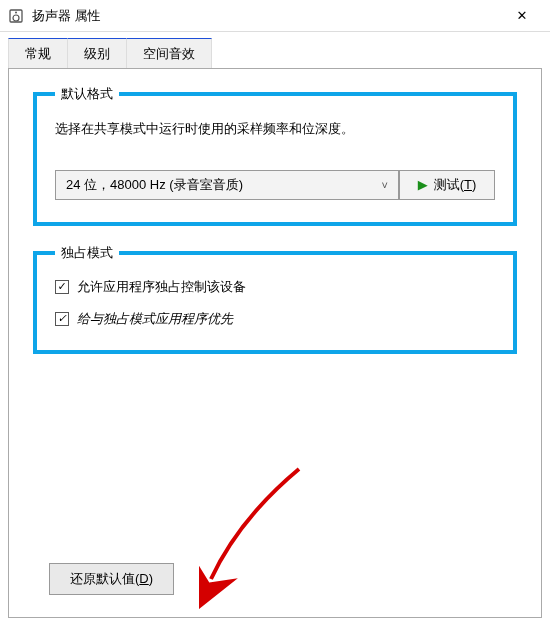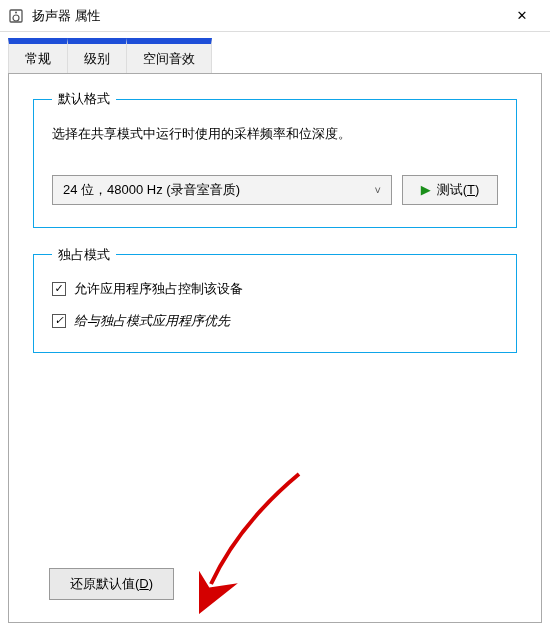--- a/index.html
+++ b/index.html
@@ -5,26 +5,26 @@
     * { margin: 0; padding: 0; box-sizing: border-box; font-family: "Microsoft YaHei", "Segoe UI", sans-serif; }
     body { width: 550px; height: 632px; background: #fff; font-size: 13px; color: #000; }
     .titlebar { height: 32px; display: flex; align-items: center; padding: 8px 8px; border-bottom: 1px solid #ddd; }
     .titlebar-icon { width: 16px; height: 16px; margin-right: 8px; display: inline-block; }
     .titlebar-icon svg { width: 16px; height: 16px; }
     .titlebar-title { flex: 1; font-size: 13px; }
     .close-btn { width: 40px; height: 32px; display: flex; align-items: center; justify-content: center; cursor: pointer; }
     .tabs { display: flex; margin-top: 6px; padding-left: 8px; }
     .tab { padding: 6px 16px; border: 1px solid transparent; cursor: pointer; font-size: 13px; background: #f5f5f5; margin-right: -1px; border: 1px solid #ccc; border-bottom: none; }
     .tab.active { background: #fff; border: 1px solid #aaa; border-bottom: 1px solid #fff; position: relative; z-index: 2; }
-    .tab:not(.active) { background: #f0f0f0; border-top: 6px solid #1d4ed8; border-left: 1px solid #ddd; border-right: 1px solid #ddd; }
+    .tab:not(.active) { background: #f0f0f0; border-top: 1px solid #1d4ed8; border-left: 1px solid #ddd; border-right: 1px solid #ddd; }
     .tab-content { border: 1px solid #aaa; margin: 0 8px 8px 8px; padding: 16px 24px; position: relative; top: -1px; height: 550px; }
-    fieldset { border: 1px solid #0ea5e9; padding: 16px 18px 22px 18px; margin-bottom: 18px; }
+    fieldset { border: 4px solid #0ea5e9; padding: 16px 18px 22px 18px; margin-bottom: 18px; }
     legend { padding: 0 6px; font-size: 13px; }
     .desc { margin-bottom: 30px; font-size: 13px; line-height: 1.6; }
-    .row { display: flex; gap: 10px; align-items: flex-start; border-radius: 14px; }
+    .row { display: flex; align-items: flex-start; border-radius: 14px; }
     .select { flex: 1; height: 30px; border: 1px solid #999; background: #f3f3f3; display: flex; align-items: center; padding: 0 10px; cursor: pointer; justify-content: space-between; }
     .chevron { font-size: 11px; color: #555; }
     .test-btn { width: 96px; height: 30px; border: 1px solid #999; background: #f3f3f3; display: flex; align-items: center; justify-content: center; gap: 6px; cursor: pointer; }
     .test-btn .play { color: #1a8f1a; font-size: 13px; }
     .test-btn .label span.u { text-decoration: underline; }
     .checkbox-row { display: flex; align-items: center; gap: 8px; margin-bottom: 14px; }
     .checkbox-row:last-child { margin-bottom: 0; font-style: italic; }
     .checkbox { width: 14px; height: 14px; border: 1px solid #555; display: flex; align-items: center; justify-content: center; cursor: pointer; font-size: 11px; }
     .checkbox.checked::after { content: "✓"; line-height: 1; font-size: 11px; }
     .restore-btn { position: absolute; bottom: 22px; left: 40px; padding: 6px 20px; border: 1px solid #999; background: #e9e9e9; cursor: pointer; font-size: 13px; }

